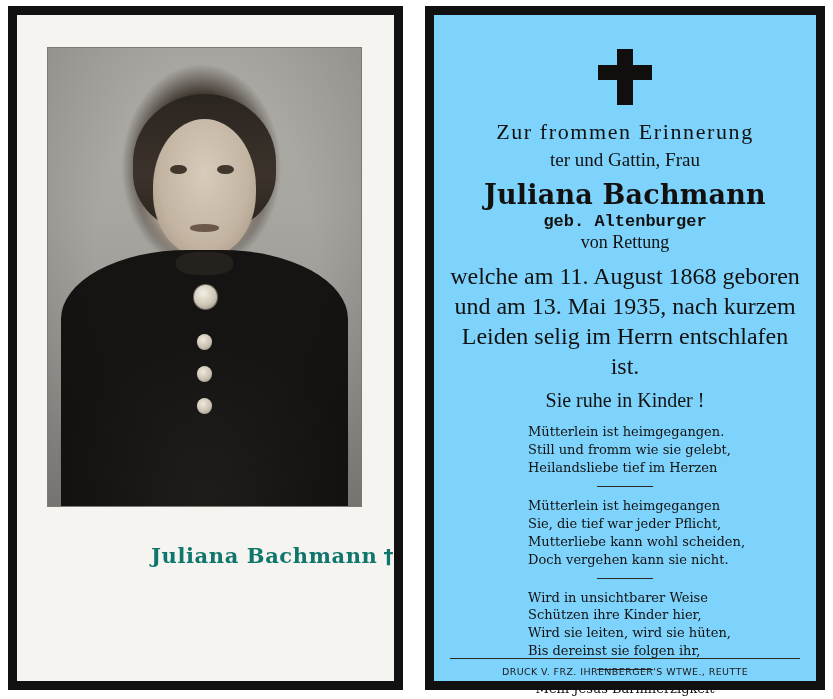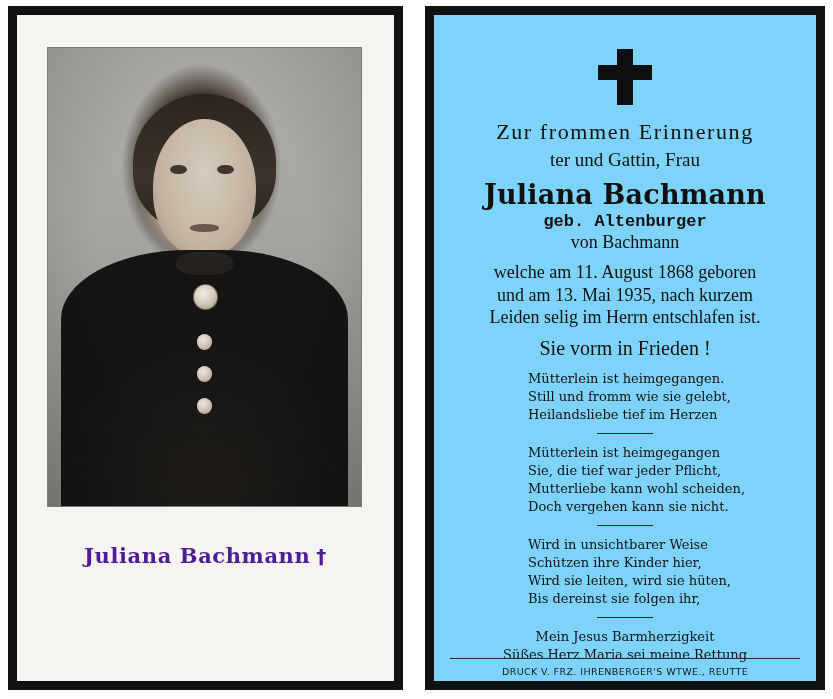--- a/index.html
+++ b/index.html
@@ -139,26 +139,26 @@
     position: absolute;
     inset: 0;
     background: radial-gradient(ellipse 78% 78% at 50% 45%, rgba(0,0,0,0) 45%, rgba(0,0,0,0.20) 100%);
   }
 
   .caption-left {
     position: absolute;
     left: 0;
     right: 0;
     top: 528px;
-    text-align: center;
+    text-align: right;
     font-family: "DejaVu Serif", serif;
     font-weight: 700;
     font-size: 21px;
     letter-spacing: 0.6px;
-    color: #4c1d95;
+    color: #0f766e;
   }
   .caption-left .cross-glyph {
     font-family: "DejaVu Sans", sans-serif;
     font-size: 20px;
     padding-left: 6px;
   }
 
   
   .card-right {
     position: absolute;
@@ -229,21 +229,21 @@
     font-family: Liberation Mono, monospace;
     font-weight: 700;
     font-size: 17px;
     margin-bottom: 1px;
   }
   .von {
     font-size: 18px;
     margin-bottom: 8px;
   }
   .dates {
-    font-size: 18px;
+    font-size: 24px;
     line-height: 1.25;
   }
   .ruhe {
     font-size: 20px;
     margin-top: 8px;
     margin-bottom: 8px;
   }
   .verse {
     font-family: "DejaVu Serif", serif;
     font-size: 13px;
@@ -319,27 +319,27 @@
       <div class="cross">
         <div class="v"></div>
         <div class="h"></div>
       </div>
 
       <div class="ln zur">Zur frommen Erinnerung</div>
       <div class="ln sub2">ter und Gattin, Frau</div>
 
       <div class="name">Juliana Bachmann</div>
       <div class="geb">geb. Altenburger</div>
-      <div class="von">von Bachmann</div>
+      <div class="von">von Rettung</div>
 
       <div class="ln dates">welche am 11. August 1868 geboren</div>
       <div class="ln dates">und am 13. Mai 1935, nach kurzem</div>
       <div class="ln dates">Leiden selig im Herrn entschlafen ist.</div>
 
-      <div class="ln ruhe">Sie vorm in Frieden !</div>
+      <div class="ln ruhe">Sie ruhe in Kinder !</div>
 
       <div class="verse">
         <div>Mütterlein ist heimgegangen.</div>
         <div>Still und fromm wie sie gelebt,</div>
         <div>Heilandsliebe tief im Herzen</div>
       </div>
 
       <div class="rule"></div>
 
       <div class="verse">

